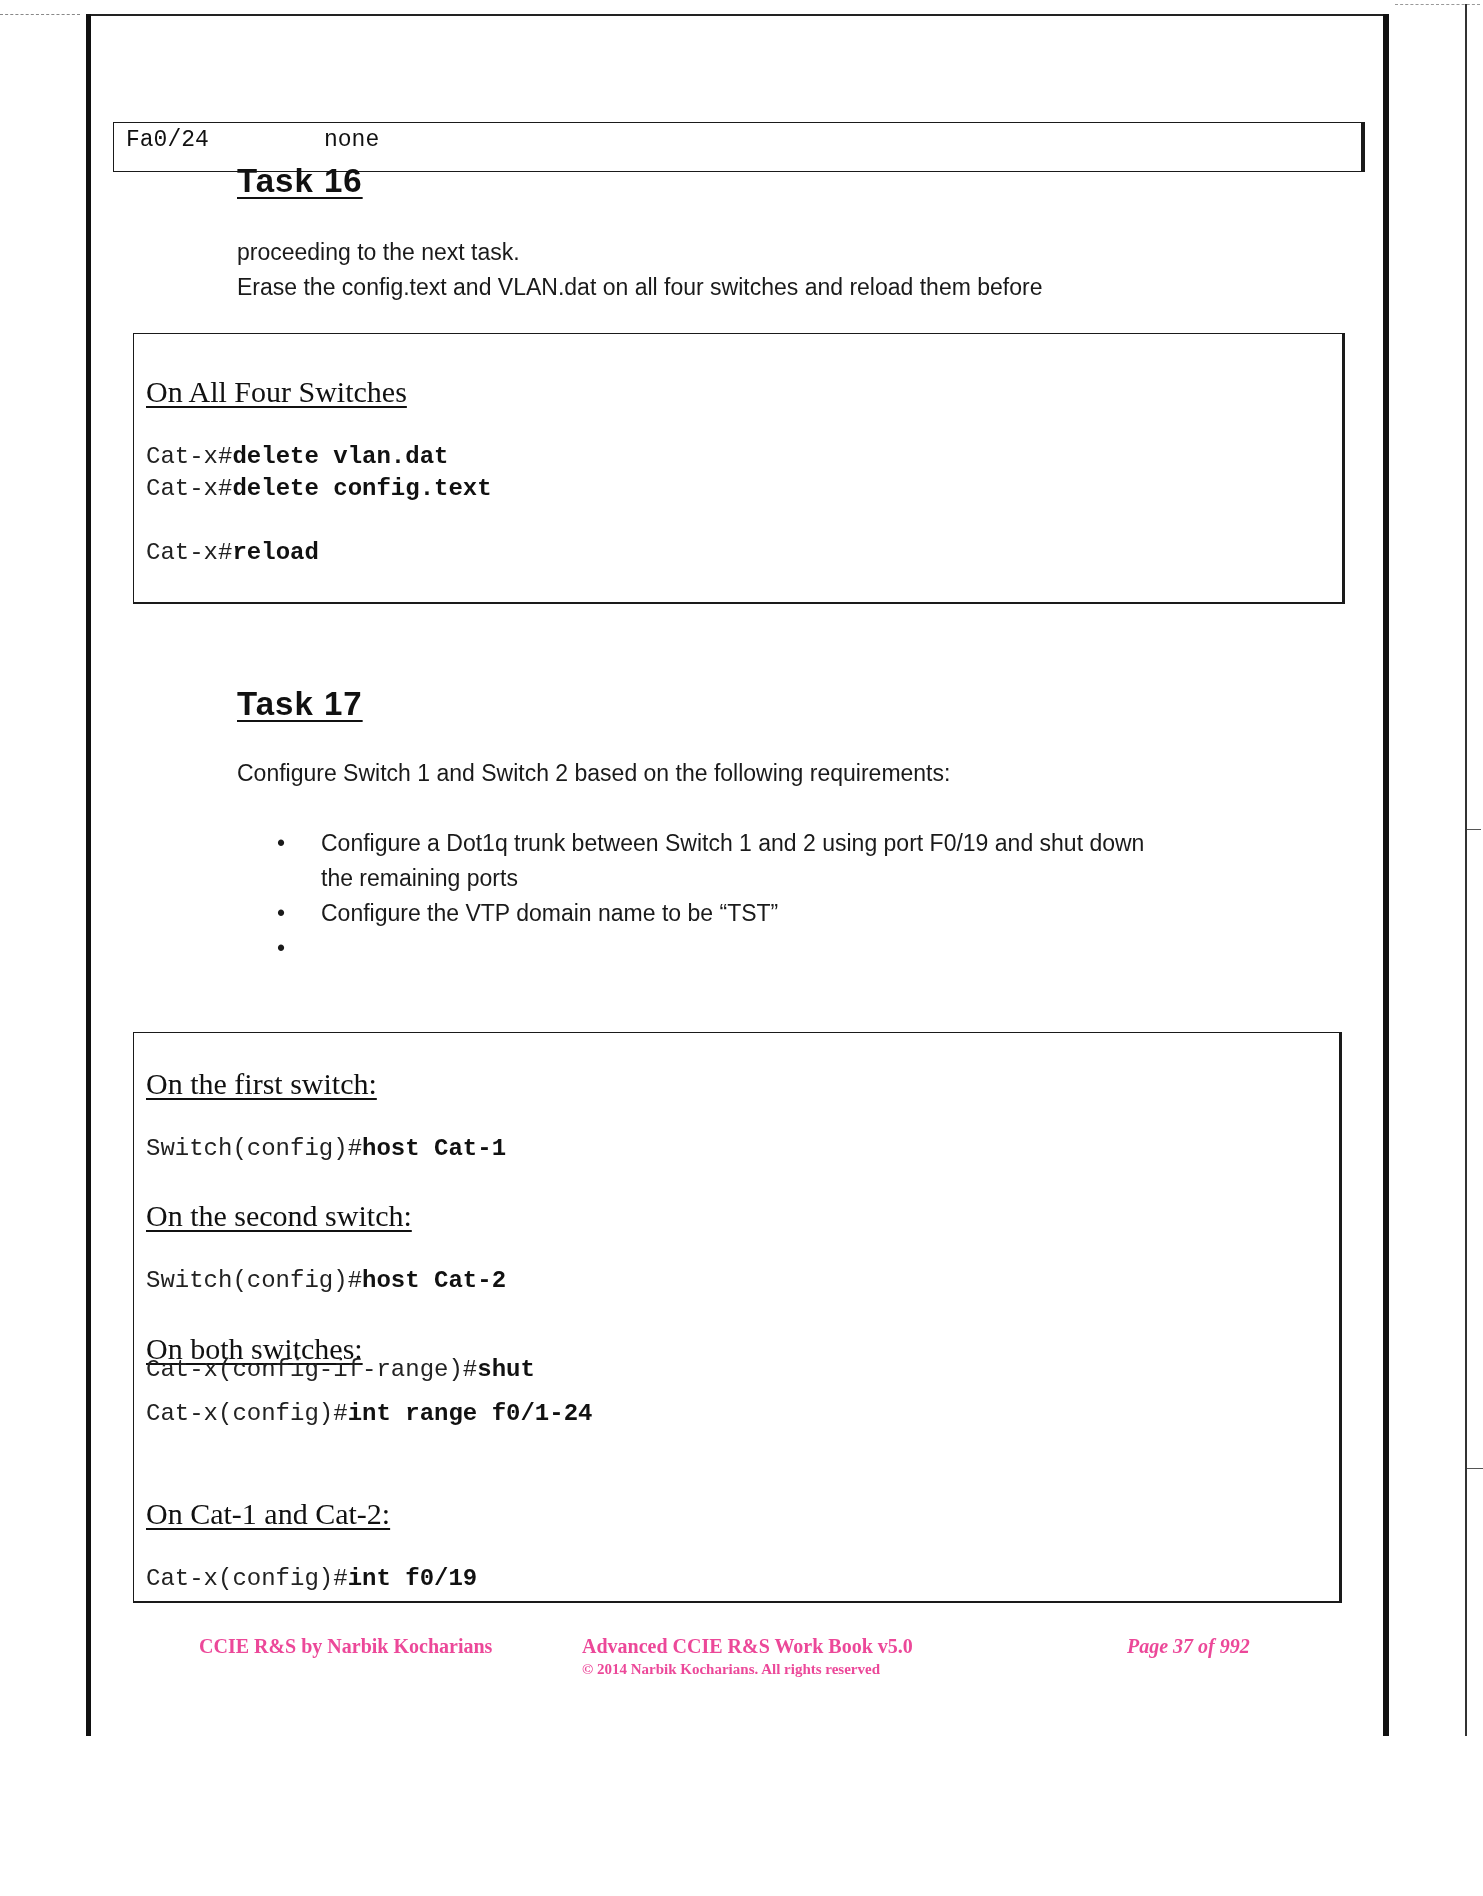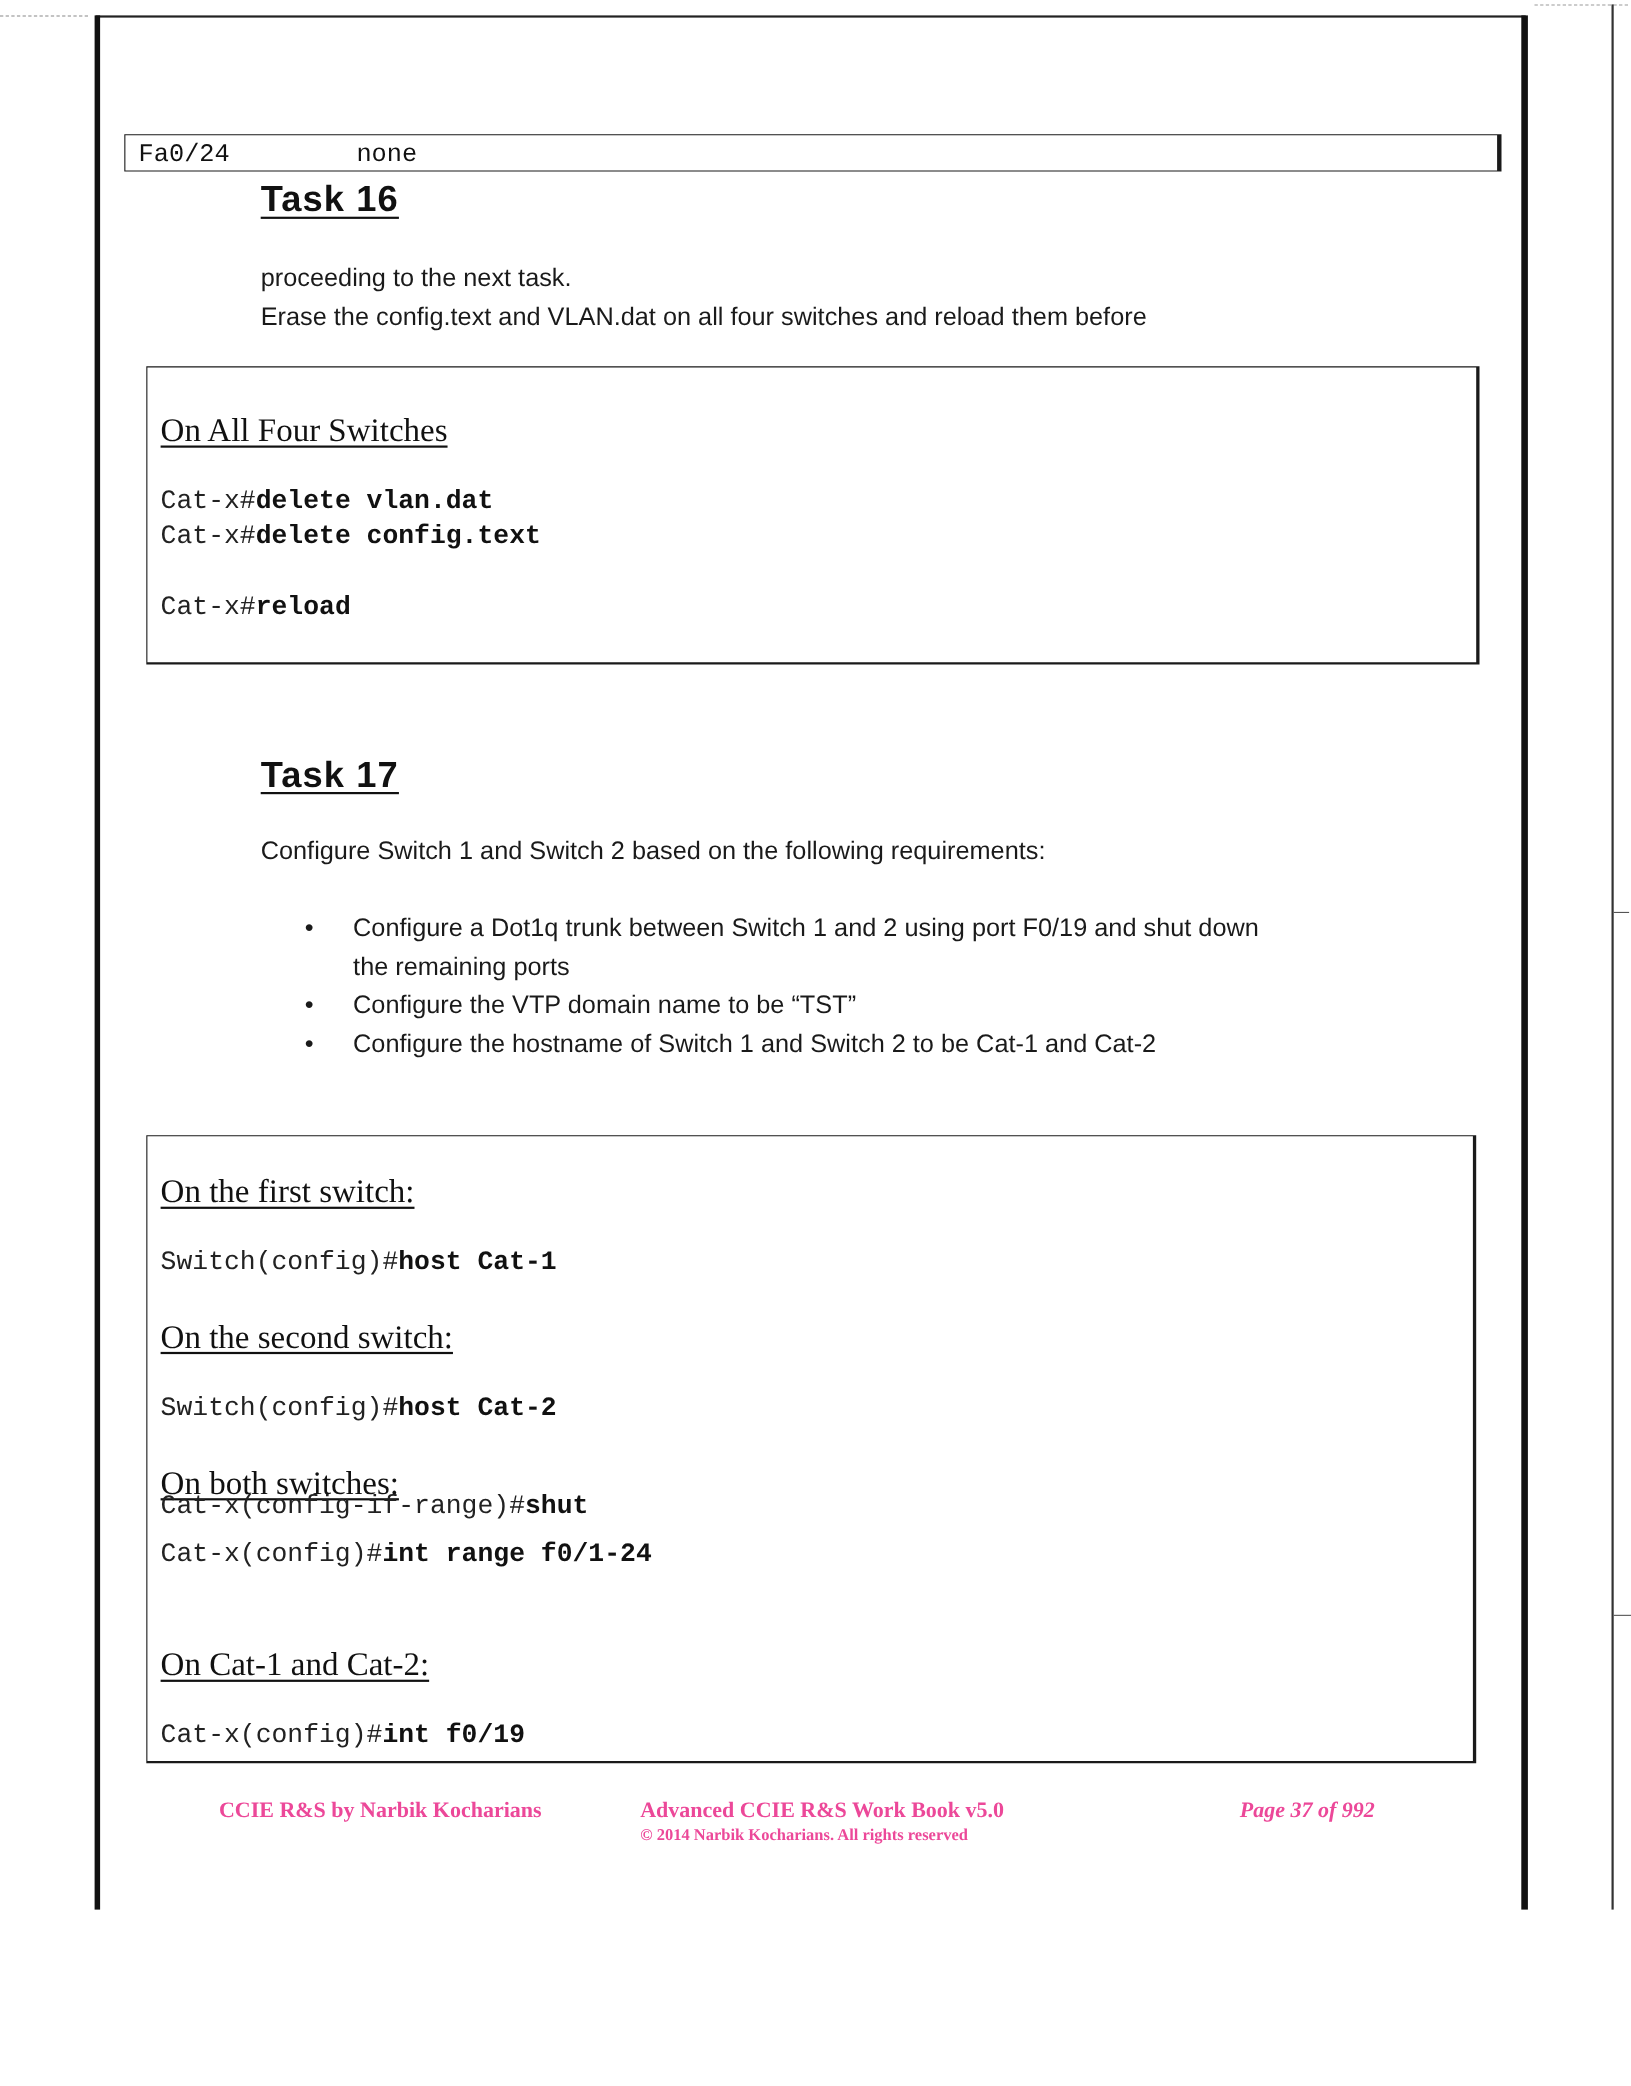--- a/index.html
+++ b/index.html
@@ -14,21 +14,21 @@
     .scan-tick { position: absolute; height: 1px; background: #555; }
     .scan-tick.t1 { left: 1467px; top: 829px; width: 14px; }
     .scan-tick.t2 { left: 1467px; top: 1468px; width: 16px; }
     .scan-dash { position: absolute; left: 0; top: 14px; width: 80px; border-top: 1px dashed #888; }
     .scan-dash2 { position: absolute; left: 1395px; top: 4px; width: 85px; border-top: 1px dashed #999; }
 
     .mono { font-family: "Liberation Mono", monospace; }
     .box { position: absolute; border: 1.5px solid #1a1a1a; box-sizing: border-box; }
     .box.shadow { border-right: 3px solid #1a1a1a; border-bottom: 2px solid #1a1a1a; }
 
-    .port-box { left: 113px; top: 122px; width: 1252px; height: 34px; border-right: 4px solid #1a1a1a; }
+    .port-box { left: 113px; top: 122px; width: 1252px; height: 50px; border-right: 4px solid #1a1a1a; }
     .port-row { position: absolute; left: 12px; top: 4px; font-size: 23px; line-height: 26px; white-space: pre; }
     .port-row .c1 { display: inline-block; width: 198px; }
 
     .task-heading {
       position: absolute; left: 237px; font-family: "Liberation Sans", sans-serif;
       font-weight: 700; font-size: 33px; line-height: 38px; text-decoration: underline;
       text-decoration-thickness: 2px; text-underline-offset: 5px; letter-spacing: 1px;
     }
     .para {
       position: absolute; left: 237px; font-family: "Liberation Sans", sans-serif;
@@ -90,21 +90,20 @@
     <span class="dot">•</span>
     <div>Configure a Dot1q trunk between Switch 1 and 2 using port F0/19 and shut down</div>
     <div>the remaining ports</div>
   </li>
   <li>
     <span class="dot">•</span>
     <div>Configure the VTP domain name to be “TST”</div>
   </li>
   <li>
     <span class="dot">•</span>
-    <div>Configure the hostname of Switch 1 and Switch 2 to be Cat-1 and Cat-2</div>
   </li>
 </ul>
 
 <div class="box shadow" style="left:133px; top:1032px; width:1209px; height:571px;"></div>
 
 <div class="sol-heading" style="top:1066px;">On the first switch:</div>
 <div class="cmd" style="top:1133px;"><span>Switch(config)#</span><b>host Cat-1</b></div>
 
 <div class="sol-heading" style="top:1198px;">On the second switch:</div>
 <div class="cmd" style="top:1265px;"><span>Switch(config)#</span><b>host Cat-2</b></div>

